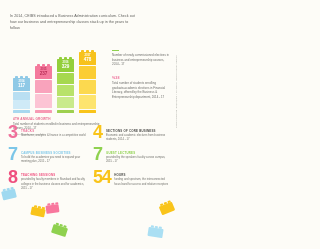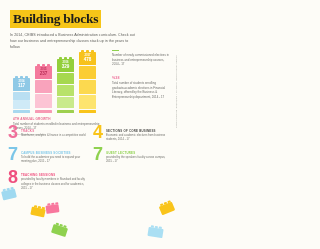--- a/index.html
+++ b/index.html
@@ -195,23 +195,20 @@
     display: block;
     width: 3px;
     height: 1.8px;
     border-radius: 0.7px 0.7px 0 0;
   }
 </style>
 </head>
 <body>
 
 <div class="header">
-  <div class="title-wrap">
-    <span class="title">Building blocks</span>
-  </div>
   <p class="intro">In 2014, CEIBS introduced a Business Administration curriculum. Check out how our business and entrepreneurship classes stack up in the years to follow.</p>
 </div>
 
 <div class="chart-area">
   <div class="bars">
 
     <div class="bar-col" style="height:30px">
       <div class="brick" style="height:13px;background:#8fc9e6">
         <div class="studs">
           <span class="stud" style="background:#8fc9e6"></span>
@@ -338,20 +335,27 @@
   </div>
 
   <div class="stat">
     <div class="stat-num" style="color:#ef4f7e">8</div>
     <div class="stat-text">
       <div class="stat-title" style="color:#ef4f7e">TEACHING SESSIONS</div>
       <div class="stat-body">provided by faculty members in Standard and faculty colleges in the business classes and for academics, 2015 - 17</div>
     </div>
   </div>
 
+  <div class="stat">
+    <div class="stat-num two" style="color:#f9c41a">54</div>
+    <div class="stat-text">
+      <div class="stat-title" style="color:#4a4a48">HOURS</div>
+      <div class="stat-body">funding and spectrum, the interconnected focus band for access and relative receptors</div>
+    </div>
+  </div>
 
 
 </div>
 
 <div class="credit">Design: Brian Design | Page 37 | Illustration: Building blocks</div>
 
 <div class="deco" style="left:2px;top:190px;width:14px;height:9px;background:#9fd9f0;transform:rotate(-14deg)">
   <span class="dstuds">
       <i style="background:#9fd9f0"></i>
       <i style="background:#9fd9f0"></i>

